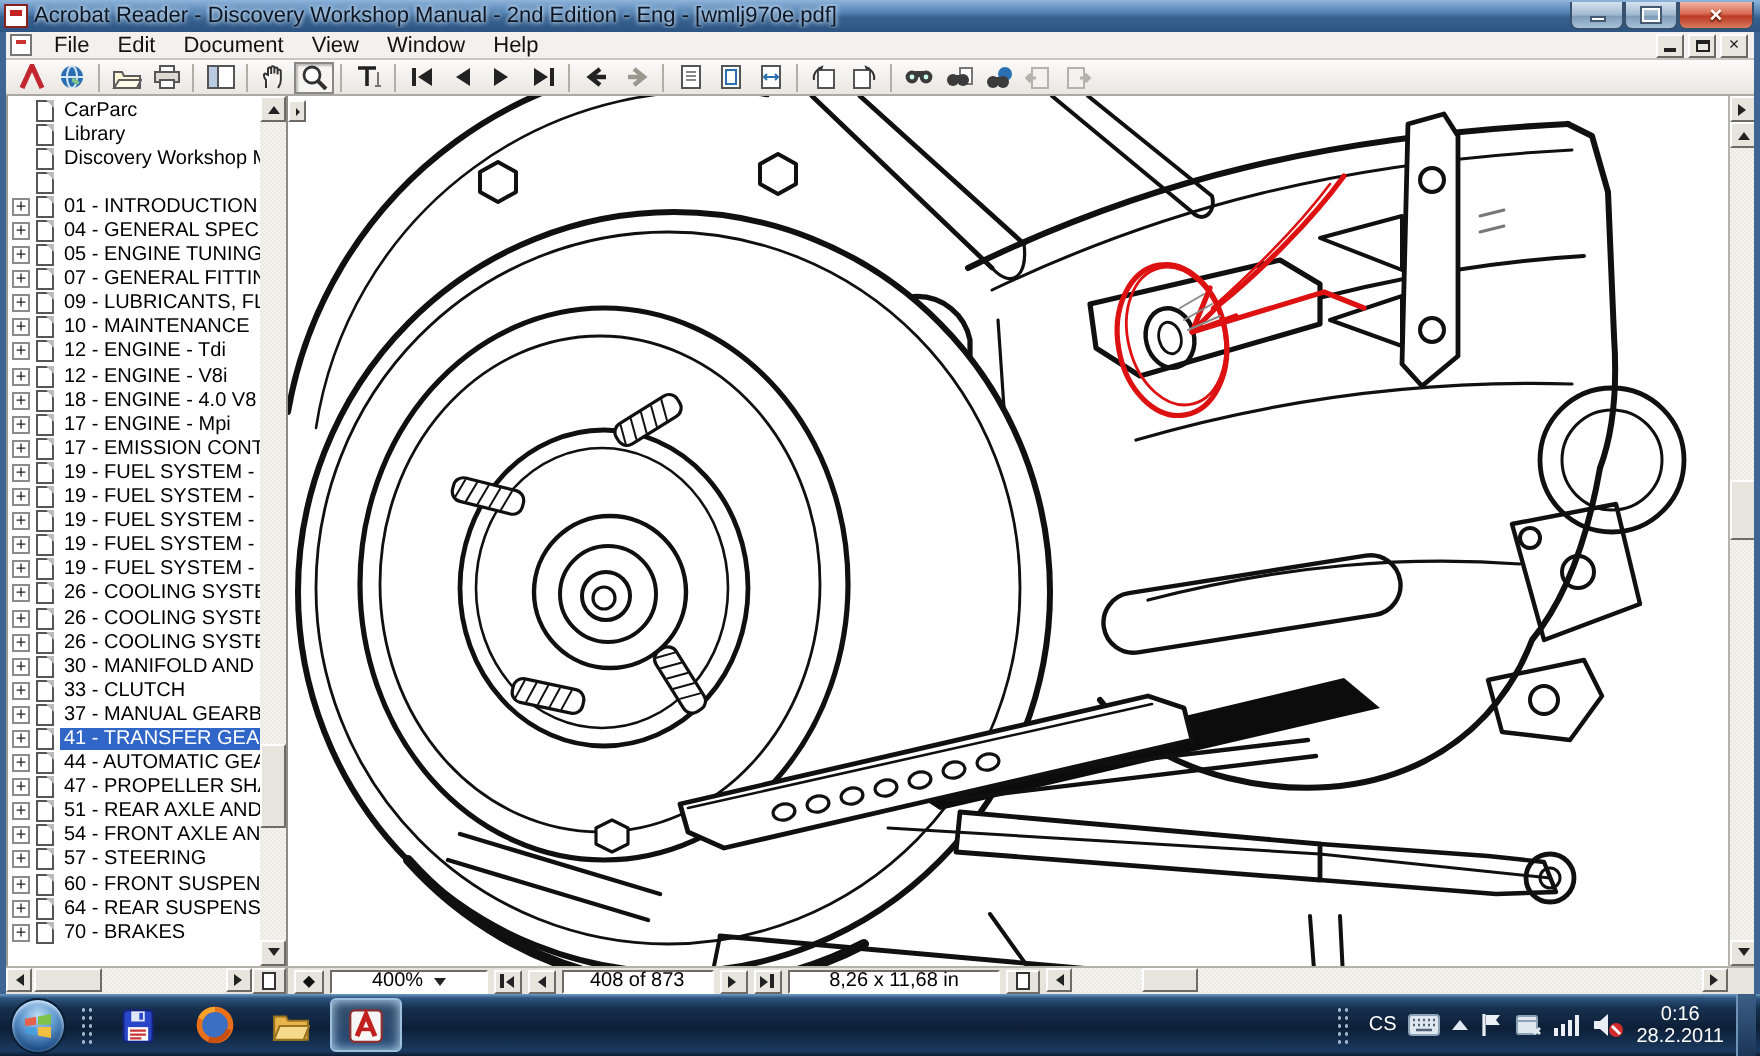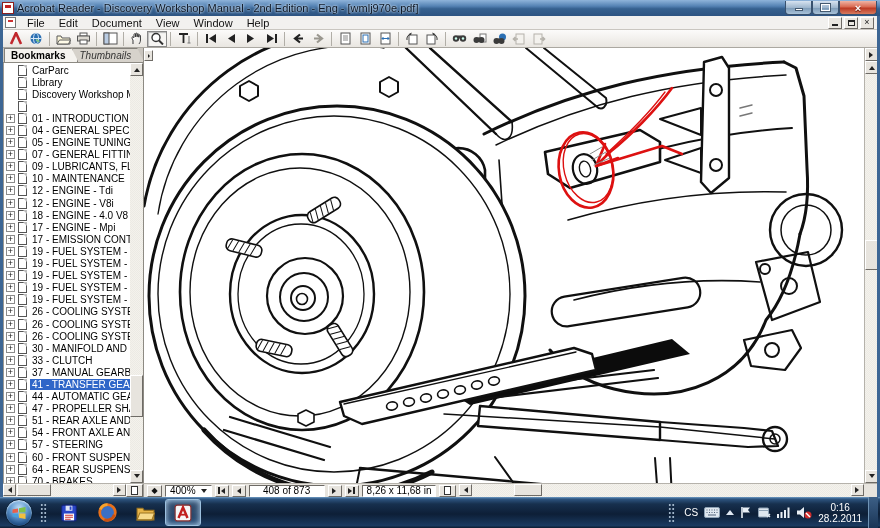--- a/index.html
+++ b/index.html
@@ -92,21 +92,21 @@
   
   .bottom{height:14px;flex:none;display:flex;align-items:stretch;background:#e7e4de;border-top:1px solid #b5b2ab;font-size:10px;}
   .pane-hscroll{width:141px;flex:none;display:flex;border-right:1px solid #9c9992;}
   .pagebtn{width:17px;flex:none;background:#e7e4de;border:1px solid;border-color:#fff #6e6b66 #6e6b66 #fff;
     display:flex;align-items:center;justify-content:center;}
   .pagebtn i{width:7px;height:9px;border:1px solid #333;background:#fff;display:block;}
   .status{display:flex;align-items:center;gap:3px;padding:0 3px;flex:none;}
   .zoombtn{width:15px;height:12px;background:#e7e4de;border:1px solid;border-color:#fff #6e6b66 #6e6b66 #fff;
     display:flex;align-items:center;justify-content:center;font-size:8px;color:#111;}
   .sunken{height:12px;background:#fff;border:1px solid;border-color:#6e6b66 #fff #fff #6e6b66;
-    display:flex;align-items:center;padding:0 4px;color:#000;white-space:nowrap;}
+    display:flex;align-items:center;padding:0 20px;color:#000;white-space:nowrap;}
   .sunken .dd{margin-left:5px;border:3px solid transparent;border-top:4px solid #222;margin-bottom:-3px;}
   .navbtn{width:14px;height:12px;background:#e7e4de;border:1px solid;border-color:#fff #6e6b66 #6e6b66 #fff;
     display:flex;align-items:center;justify-content:center;font-size:8px;color:#111;gap:0;}
   .bar{width:2px;height:7px;background:#222;}
   .doc-hscroll{flex:1;display:flex;min-width:0;}
   .corner{width:13px;flex:none;background:#e7e4de;}
 
   
   .taskbar{position:absolute;left:0;right:0;bottom:0;height:31px;display:flex;align-items:center;
     background:linear-gradient(180deg,#6f9cc4 0,#2e5580 2px,#17304e 7px,#0d1f37 55%,#1a3a60 92%,#0c1c31 100%);}
@@ -323,27 +323,20 @@
           <svg width="14" height="12">
             <rect x="2" y="1" width="8" height="10" fill="#f4f2ee" stroke="#b5b2ab"></rect>
             <path d="M8,6 L12.5,6 M10.5,4 L12.5,6 L10.5,8" fill="none" stroke="#b5b2ab" stroke-width="1.6"></path>
           </svg>
         </span>
     </div>
 
     <div class="main">
 
       <div class="pane">
-        <div class="tabs">
-          <span class="tab active">Bookmarks</span>
-          <span class="tab inactive">Thumbnails</span>
-          <span class="tab-more">
-              <span class="arr right"></span>
-            </span>
-        </div>
         <div class="list-wrap">
           <div class="list">
 
               <div class="row">
                 <span class="plus"></span>
                 <span class="bicon"></span>
                 <span class="label">CarParc</span>
               </div>
 
               <div class="row">

